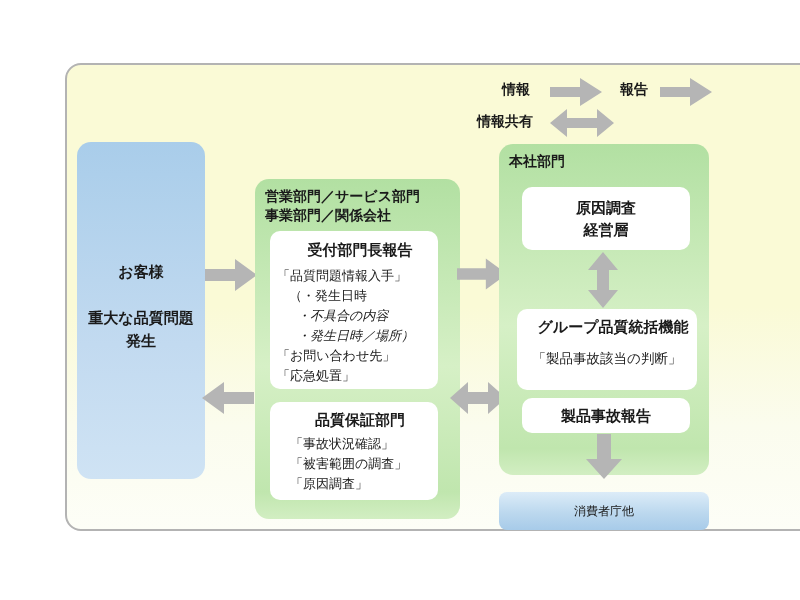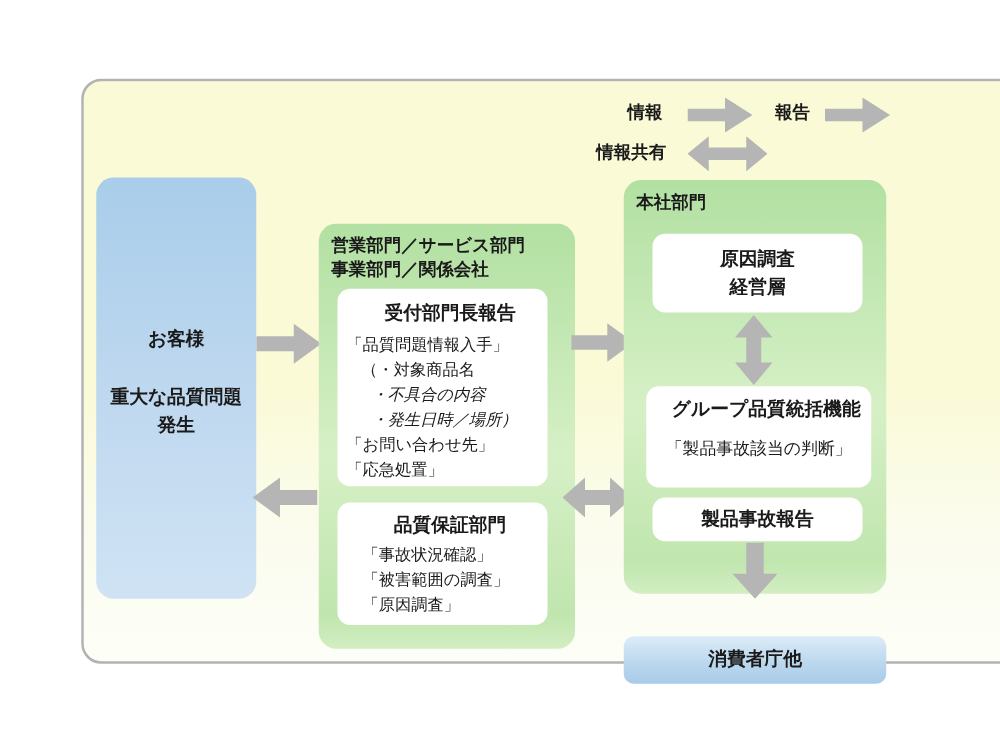--- a/index.html
+++ b/index.html
@@ -50,23 +50,23 @@
 
   .manager { left:23px; top:43px; width:168px; height:63px; padding-top:10px;
              text-align:center; font-weight:bold; font-size:15px; line-height:22px; }
   .group { left:18px; top:165px; width:180px; height:81px; padding-top:9px; text-align:center; }
   .group .note { margin-top:13px; font-size:13.5px; white-space:nowrap; }
   .incident { left:23px; top:254px; width:168px; height:35px;
               text-align:center; font-weight:bold; font-size:15px; line-height:35px; }
 
   
   .consumer {
-    left:432px; top:444px; width:210px; height:38px; border-radius:8px;
+    left:432px; top:427px; width:210px; height:38px; border-radius:8px;
     background:linear-gradient(180deg,#dcecf8 0%,#bcd8ee 55%,#a7cbe9 100%);
-    text-align:center; font-weight:bold; font-size:15px; line-height:38px;
+    text-align:center; font-weight:normal; font-size:12px; line-height:38px;
   }
 </style>
 </head>
 <body>
 
 <div class="canvas">
 
   <span class="abs lbl" style="left:435px; top:16px;">情報</span>
   <svg class="abs arr" style="left:483px; top:13px;" width="52" height="28" viewBox="0 0 52 28">
     <polygon points="0,9 30,9 30,0 52,14 30,28 30,19 0,19"></polygon>
@@ -99,21 +99,21 @@
   <div class="abs section sales">
     <div class="sec-header">
       <div>営業部門／サービス部門</div>
       <div>事業部門／関係会社</div>
     </div>
 
     <div class="wbox reception">
       <div class="title">受付部門長報告</div>
       <div class="body">
         <div class="line">「品質問題情報入手」</div>
-        <div class="line ind1">（・対象商品名</div>
+        <div class="line ind1">（・発生日時</div>
         <div class="line ind2">・不具合の内容</div>
         <div class="line ind2">・発生日時／場所）</div>
         <div class="line">「お問い合わせ先」</div>
         <div class="line">「応急処置」</div>
       </div>
     </div>
 
     <div class="wbox qa">
       <div class="title">品質保証部門</div>
       <div class="body">

